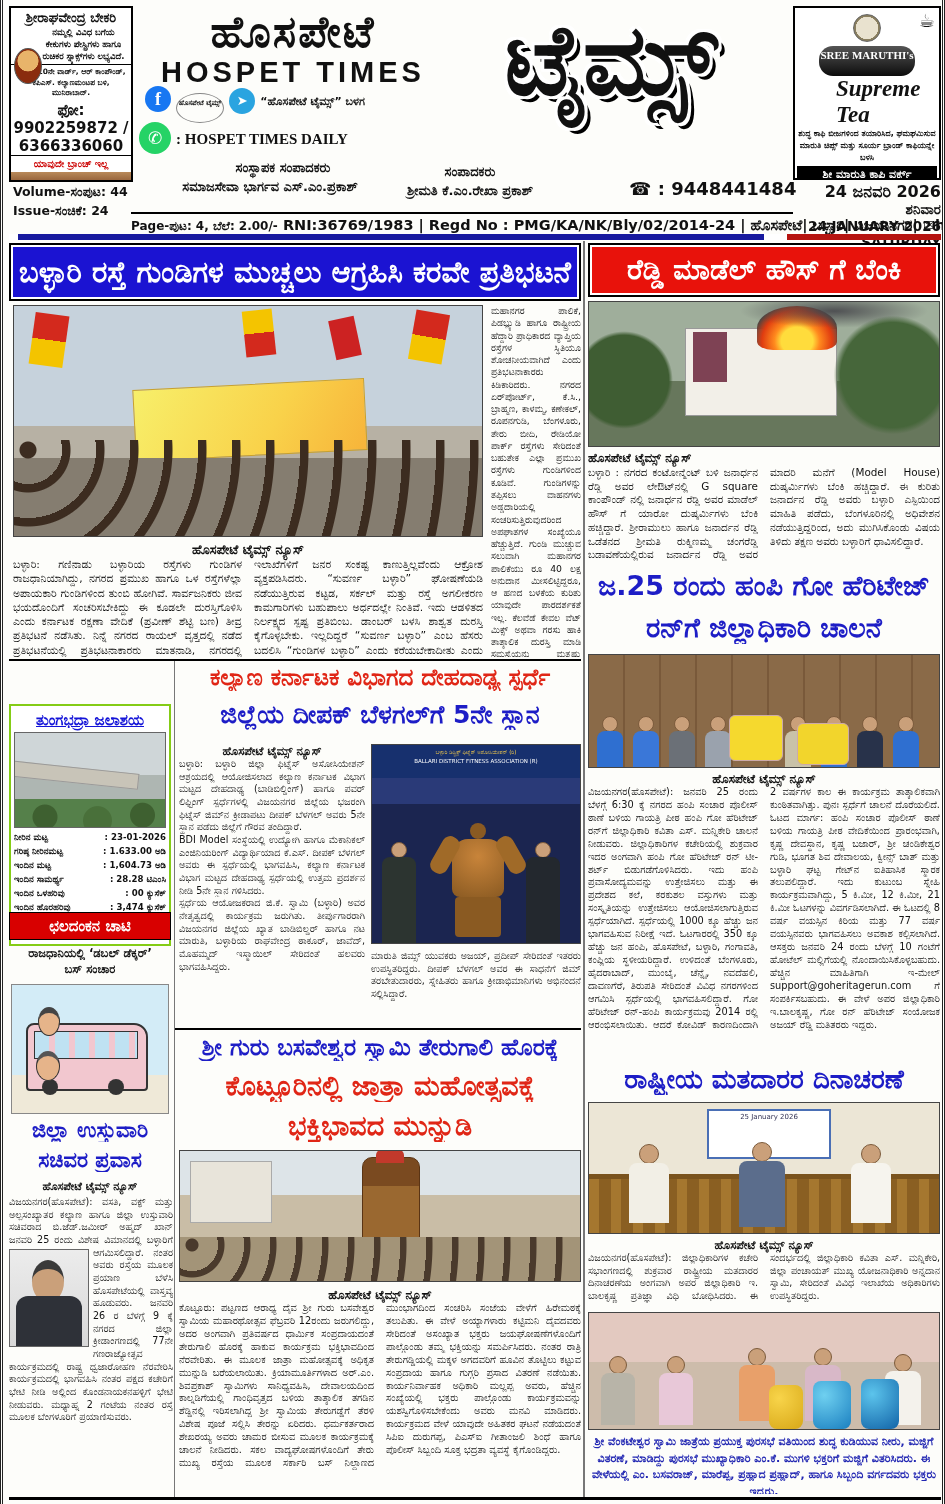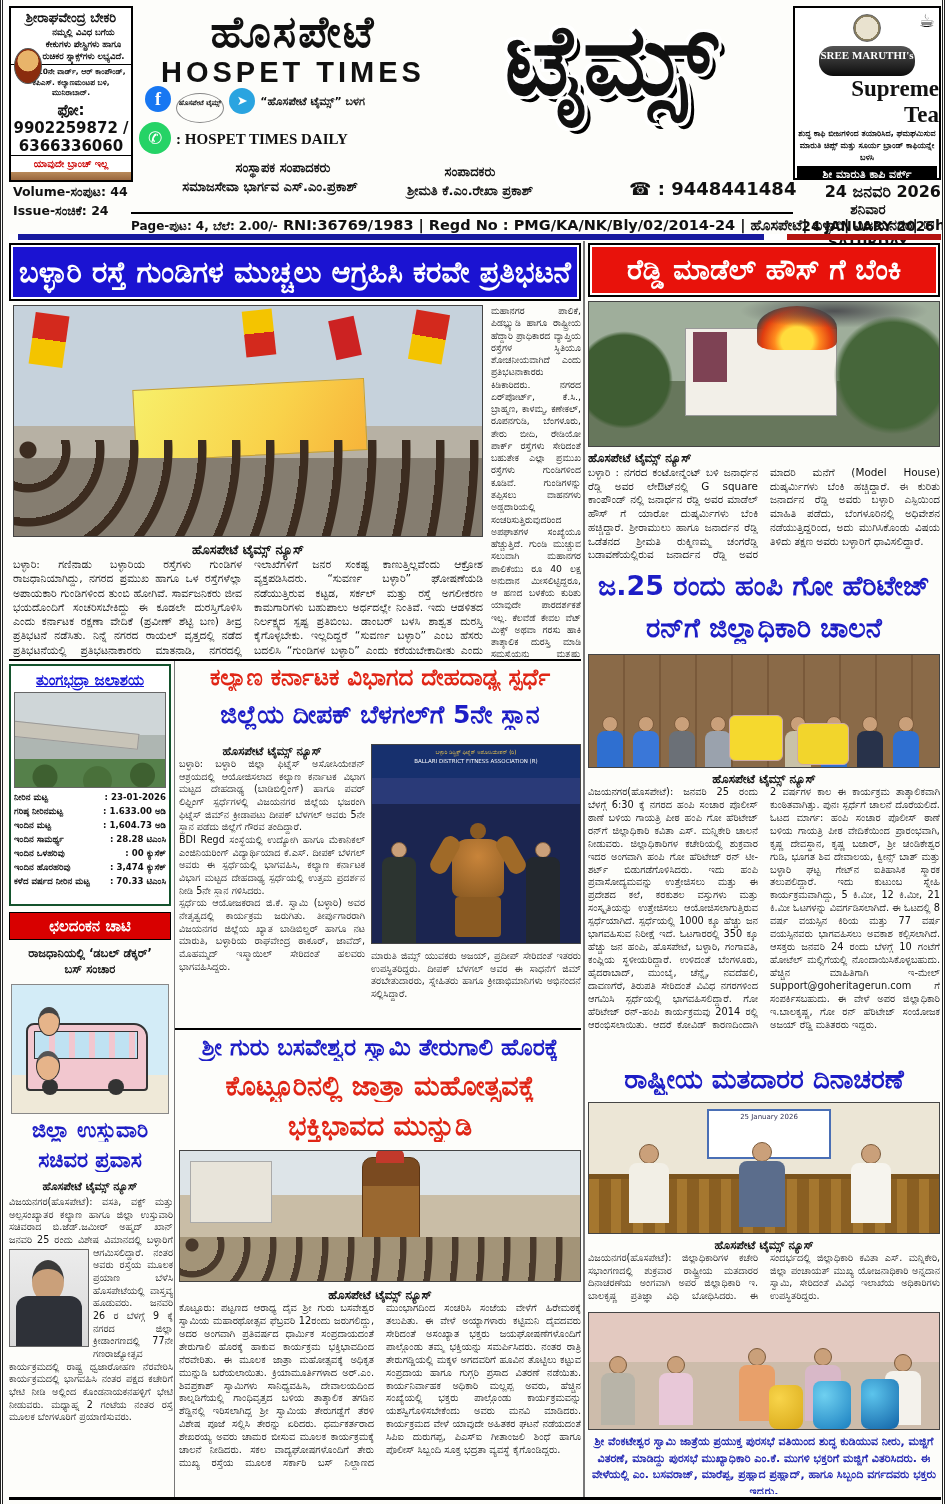--- a/index.html
+++ b/index.html
@@ -31,42 +31,42 @@
   .tg{background:#2aa4e0;width:26px;height:26px;font-size:13px;line-height:26px;}
   .wa{background:#25d366;width:32px;height:32px;font-size:17px;line-height:32px;}
   .badge-oval{display:inline-block;width:48px;height:30px;border:1px solid #888;border-radius:50%;
               font-size:7px;font-weight:bold;text-align:center;line-height:1.3;padding-top:5px;box-sizing:border-box;}
   .social-label{font-size:11px;font-weight:bold;}
   .wa-label{font-size:15px;font-weight:bold;font-family:"Liberation Serif",serif;}
   .mast-small{font-weight:bold;font-size:13px;text-align:center;}
   .tea-brand-plate{width:96px;height:30px;margin:2px auto 0;background:linear-gradient(180deg,#555,#0c0c0c);
        border-radius:14px;color:#fff;text-align:center;font-family:"Liberation Serif",serif;font-size:11px;
        font-weight:bold;line-height:1.2;padding-top:3px;box-sizing:border-box;}
-  .tea-product{font-family:"Liberation Serif",serif;font-weight:bold;font-size:23px;text-align:right;padding-left:41px;}
+  .tea-product{font-family:"Liberation Serif",serif;font-style:italic;font-weight:bold;font-size:23px;text-align:left;padding-left:41px;}
   .tea-desc{font-size:8px;font-weight:bold;text-align:center;line-height:1.5;}
   .tea-works{background:#000;color:#fff;font-weight:bold;font-size:11px;text-align:center;padding:2px 0;margin:2px 2px 0;}
   .tea-addr{font-size:14px;font-weight:bold;text-align:center;margin-top:2px;}
   .tea-phone{font-size:14px;font-weight:bold;text-align:center;font-family:"Liberation Serif",serif;}
   .cup{position:absolute;right:4px;top:2px;font-size:18px;}
   .leafmark{position:absolute;left:50%;top:6px;transform:translateX(-50%);width:26px;height:26px;border-radius:50%;
      background:radial-gradient(circle,#e9e2cf 0 60%,#8a7f5f 62% 100%);border:1px solid #666;}
   .vol-line{font-size:12.5px;font-weight:bold;line-height:1.55;}
   .reg-line{font-weight:bold;font-size:14.5px;border-top:2px solid #000;padding-top:3px;white-space:nowrap;}
   .date-kn{font-size:16px;font-weight:bold;text-align:right;}
-  .date-sm{font-size:13.5px;font-weight:bold;text-align:center;}
+  .date-sm{font-size:13.5px;font-weight:bold;text-align:right;}
   .deco-strip{background:linear-gradient(90deg,#fff 0 1%,#181a9e 1% 81%,#fff 81% 83.5%,#b61410 83.5% 100%);}
   
   .blue-bar{background:#1b13d2;border:2px solid #000;color:#fff;box-shadow:0 0 0 2px #fff inset;}
   .red-bar{background:#e8120b;border:2px solid #000;color:#fff;box-shadow:0 0 0 2px #fff inset;}
   .hl-blue{color:#1d1dc6;}
   .hl-red{color:#e02616;}
   .rule{background:#000;}
   .vline{background:#777;}
   
-  .res-box{border:2px solid #14532d;background:#fff;padding:3px;}
+  .res-box{border:2px solid #84cc16;background:#fff;padding:3px;margin-top:40px;}
   .res-title{color:#1414d8;font-weight:bold;font-size:15px;text-align:center;text-decoration:underline;padding:2px 0 3px;}
   .res-row{display:flex;justify-content:space-between;font-size:8.6px;font-weight:bold;line-height:1.62;}
   .cartoon-bar{background:#d80000;border:1px solid #000;color:#fff;font-weight:bold;font-size:15px;text-align:center;line-height:26px;}
   .cartoon-cap{font-size:11.5px;font-weight:bold;text-align:center;line-height:1.35;}
   .caption-blue{color:#2227b2;font-weight:bold;font-size:11px;text-align:center;line-height:1.5;}
   
   .person{position:absolute;bottom:0;}
   .head{width:14px;height:14px;border-radius:50%;background:#caa07a;margin:0 auto;border:1px solid #7c5b3c;}
   .torso{width:26px;height:36px;border-radius:8px 8px 0 0;margin-top:-1px;}
 </style>
@@ -349,21 +349,21 @@
     </span>
     <span>ವಿಮಾನದಲ್ಲಿ ಬಳ್ಳಾರಿಗೆ ಆಗಮಿಸಲಿದ್ದಾರೆ. ನಂತರ ಅವರು ರಸ್ತೆಯ ಮೂಲಕ ಪ್ರಯಾಣ ಬೆಳೆಸಿ ಹೊಸಪೇಟೆಯಲ್ಲಿ ವಾಸ್ತವ್ಯ ಹೂಡುವರು. ಜನವರಿ 26 ರ ಬೆಳಗ್ಗೆ 9 ಕ್ಕೆ ನಗರದ ಜಿಲ್ಲಾ ಕ್ರೀಡಾಂಗಣದಲ್ಲಿ 77ನೇ ಗಣರಾಜ್ಯೋತ್ಸವ ಕಾರ್ಯಕ್ರಮದಲ್ಲಿ ರಾಷ್ಟ್ರ ಧ್ವಜಾರೋಹಣ ನೆರವೇರಿಸಿ ಕಾರ್ಯಕ್ರಮದಲ್ಲಿ ಭಾಗವಹಿಸಿ ನಂತರ ಪಕ್ಷದ ಕಚೇರಿಗೆ ಭೇಟಿ ನೀಡಿ ಅಲ್ಲಿಂದ ಕೊಂಡನಾಯಕನಹಳ್ಳಿಗೆ ಭೇಟಿ ನೀಡುವರು. ಮಧ್ಯಾಹ್ನ 2 ಗಂಟೆಯ ನಂತರ ರಸ್ತೆ ಮೂಲಕ ಬೆಂಗಳೂರಿಗೆ ಪ್ರಯಾಣಿಸುವರು.</span>
   </div>
 
   <div class="abs hl hl-red" style="left:176px;top:664px;width:402px;font-size:23px;">ಕಲ್ಯಾಣ ಕರ್ನಾಟಕ ವಿಭಾಗದ ದೇಹದಾಢ್ಯ ಸ್ಪರ್ಧೆ</div>
   <div class="abs hl hl-blue" style="left:176px;top:700px;width:402px;font-size:25px;">ಜಿಲ್ಲೆಯ ದೀಪಕ್ ಬೆಳಗಲ್‌ಗೆ 5ನೇ ಸ್ಥಾನ</div>
 
   <div class="abs" style="left:176px;top:744px;width:186px;height:282px;overflow:hidden;">
     <div class="byline" style="font-size:11.5px;">ಹೊಸಪೇಟೆ ಟೈಮ್ಸ್ ನ್ಯೂಸ್</div>
     <div class="body-text" style="font-size:9.6px;">ಬಳ್ಳಾರಿ: ಬಳ್ಳಾರಿ ಜಿಲ್ಲಾ ಫಿಟ್ನೆಸ್ ಅಸೋಸಿಯೇಶನ್ ಆಶ್ರಯದಲ್ಲಿ ಆಯೋಜಿಸಲಾದ ಕಲ್ಯಾಣ ಕರ್ನಾಟಕ ವಿಭಾಗ ಮಟ್ಟದ ದೇಹದಾಢ್ಯ (ಬಾಡಿಬಿಲ್ಡಿಂಗ್) ಹಾಗೂ ಪವರ್ ಲಿಫ್ಟಿಂಗ್ ಸ್ಪರ್ಧೆಗಳಲ್ಲಿ ವಿಜಯನಗರ ಜಿಲ್ಲೆಯ ಭಜರಂಗಿ ಫಿಟ್ನೆಸ್ ಜಿಮ್‌ನ ಕ್ರೀಡಾಪಟು ದೀಪಕ್ ಬೆಳಗಲ್ ಅವರು 5ನೇ ಸ್ಥಾನ ಪಡೆದು ಜಿಲ್ಲೆಗೆ ಗೌರವ ತಂದಿದ್ದಾರೆ.</div>
-    <div class="body-text" style="font-size:9.6px;">BDI Regd ಸಂಸ್ಥೆಯಲ್ಲಿ ಉದ್ಯೋಗಿ ಹಾಗೂ ಮೆಕಾನಿಕಲ್ ಎಂಜಿನಿಯರಿಂಗ್ ವಿದ್ಯಾರ್ಥಿಯಾದ ಕೆ.ಎಸ್. ದೀಪಕ್ ಬೆಳಗಲ್ ಅವರು ಈ ಸ್ಪರ್ಧೆಯಲ್ಲಿ ಭಾಗವಹಿಸಿ, ಕಲ್ಯಾಣ ಕರ್ನಾಟಕ ವಿಭಾಗ ಮಟ್ಟದ ದೇಹದಾಢ್ಯ ಸ್ಪರ್ಧೆಯಲ್ಲಿ ಉತ್ತಮ ಪ್ರದರ್ಶನ ನೀಡಿ 5ನೇ ಸ್ಥಾನ ಗಳಿಸಿದರು.</div>
+    <div class="body-text" style="font-size:9.6px;">BDI Model ಸಂಸ್ಥೆಯಲ್ಲಿ ಉದ್ಯೋಗಿ ಹಾಗೂ ಮೆಕಾನಿಕಲ್ ಎಂಜಿನಿಯರಿಂಗ್ ವಿದ್ಯಾರ್ಥಿಯಾದ ಕೆ.ಎಸ್. ದೀಪಕ್ ಬೆಳಗಲ್ ಅವರು ಈ ಸ್ಪರ್ಧೆಯಲ್ಲಿ ಭಾಗವಹಿಸಿ, ಕಲ್ಯಾಣ ಕರ್ನಾಟಕ ವಿಭಾಗ ಮಟ್ಟದ ದೇಹದಾಢ್ಯ ಸ್ಪರ್ಧೆಯಲ್ಲಿ ಉತ್ತಮ ಪ್ರದರ್ಶನ ನೀಡಿ 5ನೇ ಸ್ಥಾನ ಗಳಿಸಿದರು.</div>
     <div class="body-text" style="font-size:9.6px;">ಸ್ಪರ್ಧೆಯ ಆಯೋಜಕರಾದ ಜಿ.ಕೆ. ಸ್ವಾಮಿ (ಬಳ್ಳಾರಿ) ಅವರ ನೇತೃತ್ವದಲ್ಲಿ ಕಾರ್ಯಕ್ರಮ ಜರುಗಿತು. ತೀರ್ಪುಗಾರರಾಗಿ ವಿಜಯನಗರ ಜಿಲ್ಲೆಯ ಖ್ಯಾತ ಬಾಡಿಬಿಲ್ಡರ್ ಹಾಗೂ ನಟ ಮಾರುತಿ, ಬಳ್ಳಾರಿಯ ರಾಘವೇಂದ್ರ ಠಾಕೂರ್, ಜಾವೆದ್, ಮೊಹಮ್ಮದ್ ಇಸ್ಮಾಯಿಲ್ ಸೇರಿದಂತೆ ಹಲವರು ಭಾಗವಹಿಸಿದ್ದರು.</div>
   </div>
 
   <div class="photo" style="left:368px;top:744px;width:210px;height:200px;background:linear-gradient(180deg,#2a3a78 0 30%,#1b2550 30% 100%);">
     <div style="position:absolute;left:0;top:0;width:100%;height:30px;background:#17306e;color:#ffd24a;font-size:5.5px;text-align:center;line-height:1.6;padding-top:3px;">
       <div>ಬಳ್ಳಾರಿ ಡಿಸ್ಟ್ರಿಕ್ಟ್ ಫಿಟ್ನೆಸ್ ಅಸೋಸಿಯೇಶನ್ (ರಿ)</div>
       <div style="color:#fff;">BALLARI DISTRICT FITNESS ASSOCIATION (R)</div>
     </div>
     <div class="person" style="left:10px;">
         <div class="head"></div>

